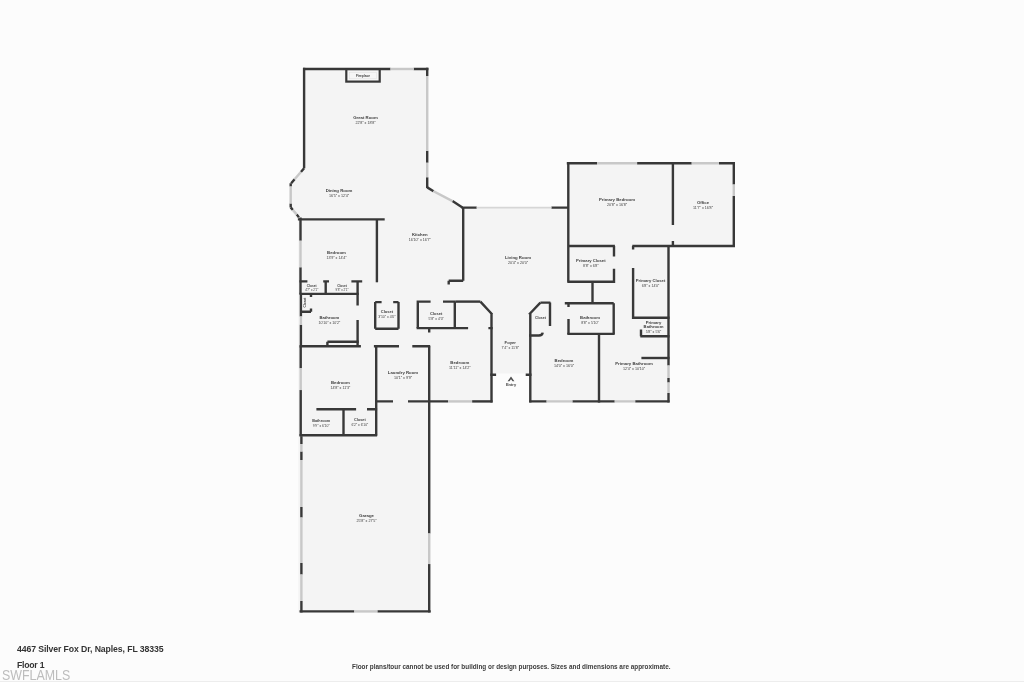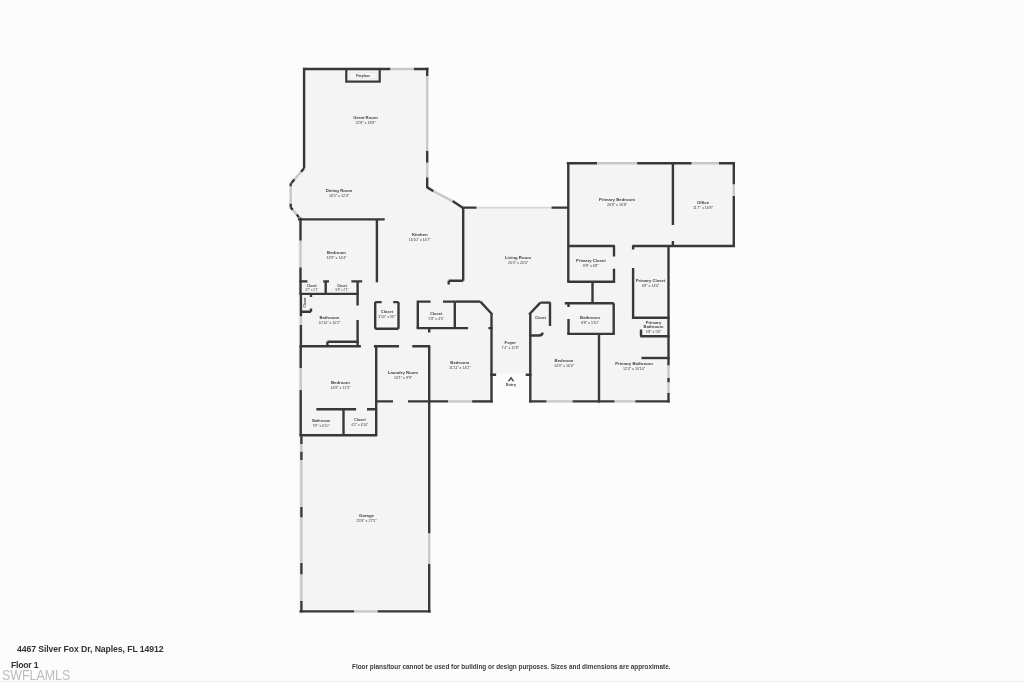--- a/index.html
+++ b/index.html
@@ -1,19 +1,19 @@
 <!DOCTYPE html>
 <html><head>
 <meta charset="utf-8">
 <style>
 html,body{margin:0;padding:0;background:#fff;}
 #page{position:relative;width:1024px;height:682px;background:#fcfcfc;font-family:"Liberation Sans", sans-serif;overflow:hidden;}
 svg{position:absolute;left:0;top:0;}
 .addr{position:absolute;left:17px;top:644px;font-size:8.7px;font-weight:bold;color:#333;letter-spacing:-0.1px;}
-.floor1{position:absolute;left:11px;top:659.5px;font-size:8.7px;font-weight:bold;color:#333;letter-spacing:-0.25px;}
+.floor1{position:absolute;left:17px;top:659.5px;font-size:8.7px;font-weight:bold;color:#333;letter-spacing:-0.25px;}
 .wm{position:absolute;left:2px;top:666px;font-size:15.5px;color:#bdbdbd;transform:scaleX(0.8);transform-origin:0 0;}
 .disc{position:absolute;left:352px;top:663px;width:320px;font-size:6.4px;font-weight:bold;color:#3b3b3b;white-space:nowrap;}
 </style>
 </head>
 <body>
 <div id="page">
 
 <svg width="1024" height="682" viewBox="0 0 1024 682">
 
 <polygon fill="#f4f4f4" points="302.9,67.8 428.4,67.8 428.4,186.3 463.9,206.9 567.1,206.9 567.1,162.1 735.0,162.1 735.0,247.2 669.7,247.2 669.7,402.6 529.1,402.6 529.1,373.5 492.7,373.5 492.7,402.6 430.4,402.6 430.4,612.6 298.3,612.6 298.3,219.9 289.5,208.4 289.5,182.9 302.9,167.8"></polygon>
@@ -301,21 +301,21 @@
           <text x="359.9" y="426.2" font-size="3.4">6′2″ x 6′10″</text>
         </g>
 
 <g>
           <text x="366.5" y="516.5" font-size="4.3" font-weight="600">Garage</text>
           <text x="366.5" y="521.5" font-size="3.7">25′8″ x 27′5″</text>
         </g>
 </g>
 </svg>
 
-<div class="addr">4467 Silver Fox Dr, Naples, FL 14912</div>
+<div class="addr">4467 Silver Fox Dr, Naples, FL 38335</div>
 
 <div class="floor1">Floor 1</div>
 
 <div style="position:absolute;left:0;top:680.5px;width:1024px;height:1px;background:#ededed;"></div>
 
 <div class="wm">SWFLAMLS</div>
 
 <div class="disc">Floor plans/tour cannot be used for building or design purposes. Sizes and dimensions are approximate.</div>
 </div>
 

